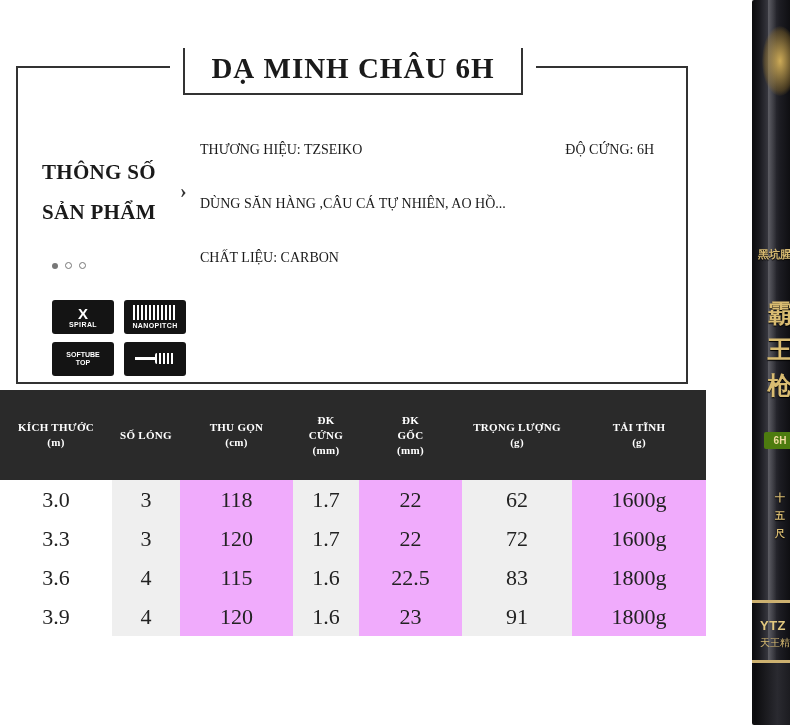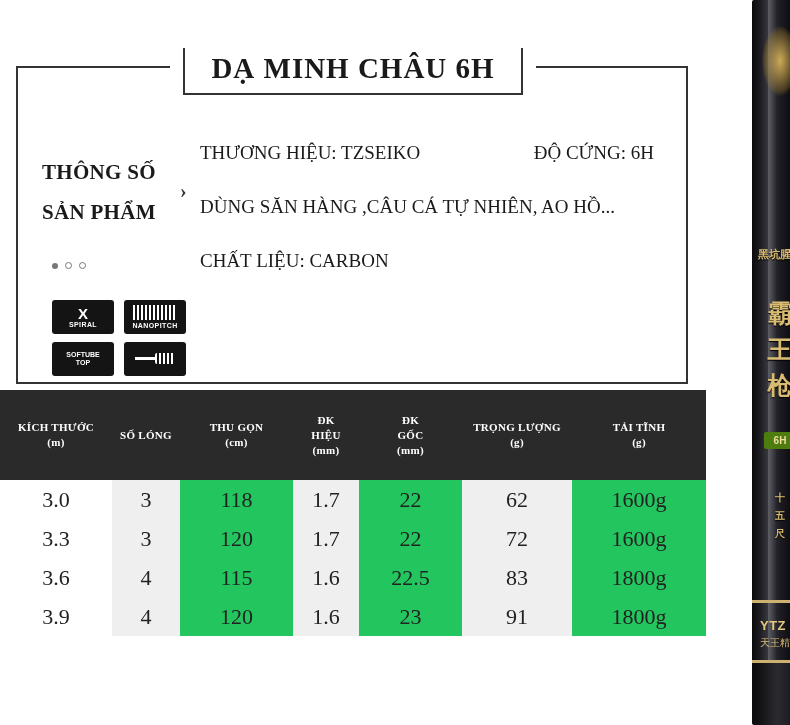--- a/index.html
+++ b/index.html
@@ -188,21 +188,21 @@
     width: 470px;
   }
   .spec-line {
     position: relative;
     height: 54px;
   }
   .spec-line .txt {
     position: absolute;
     left: 0;
     top: 0;
-    font-size: 19px;
+    font-size: 14px;
     color: #1a1a1a;
     background: #ffffff;
     padding-right: 6px;
     white-space: nowrap;
   }
   .spec-line .txt.right {
     left: auto;
     right: 10px;
   }
   .spec-line .dash {
@@ -232,21 +232,21 @@
     height: 78px;
     vertical-align: middle;
     line-height: 15px;
     letter-spacing: 0.3px;
   }
   table.spec-table tbody td {
     text-align: center;
     font-size: 22px;
     color: #222222;
     height: 37px;
-    background: #22c55e;
+    background: #f0abfc;
   }
   table.spec-table tbody td.shade {
     background: #efefef;
   }
   table.spec-table tbody tr td:first-child {
     background: #ffffff;
   }
 
   
   .note {
@@ -458,21 +458,21 @@
         </th>
         <th>
           <div>SỐ LÓNG</div>
         </th>
         <th>
           <div>THU GỌN</div>
           <div>(cm)</div>
         </th>
         <th>
           <div>ĐK</div>
-          <div>HIỆU</div>
+          <div>CỨNG</div>
           <div>(mm)</div>
         </th>
         <th>
           <div>ĐK</div>
           <div>GỐC</div>
           <div>(mm)</div>
         </th>
         <th>
           <div>TRỌNG LƯỢNG</div>
           <div>(g)</div>

